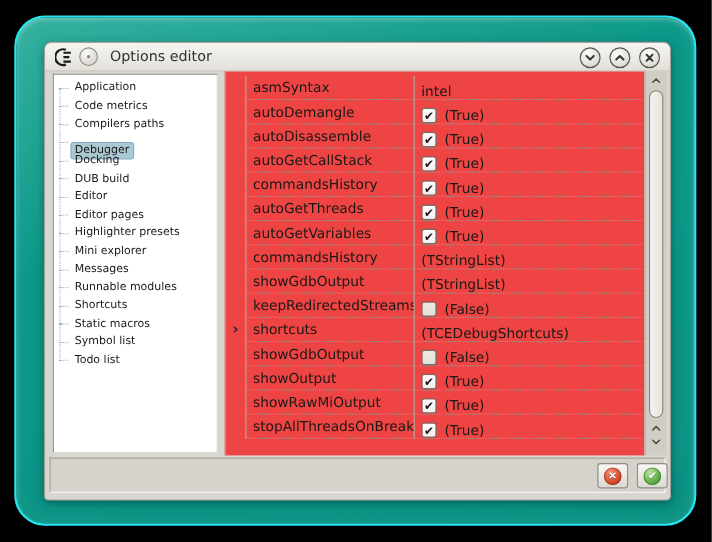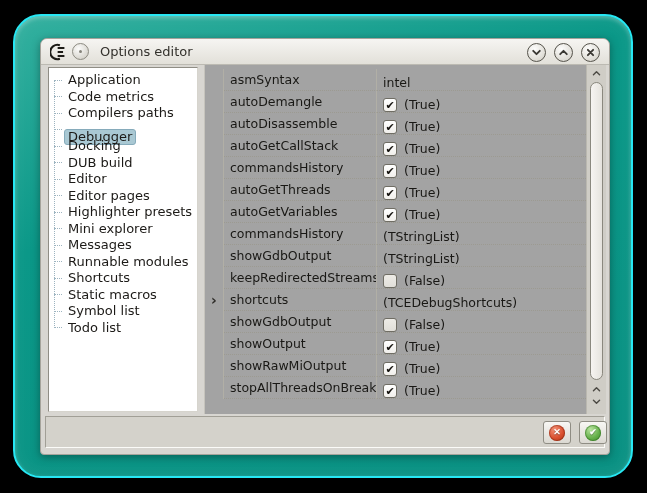--- a/index.html
+++ b/index.html
@@ -62,34 +62,34 @@
     border-color:#8f8d85 #d6d4cd #d6d4cd #8f8d85;
     overflow:hidden;
   }
   .tree-inner { position:absolute; left:0; top:4px; width:100%; }
   .tree-vline {
     position:absolute; left:5px; top:12px; height:248px; width:1px;
     border-left:1px dotted #9db4c0;
   }
   .tree-item {
     height:16.5px; display:flex; align-items:center; padding-left:5px;
-    font-size:13px; color:#1c1a17; white-space:nowrap; cursor:default;
+    font-size:10px; color:#1c1a17; white-space:nowrap; cursor:default;
   }
   .branch { width:8px; border-top:1px dotted #9db4c0; margin-right:3px; flex:0 0 auto; }
   .tlabel { padding:0 3px; line-height:14px; }
   .tlabel.sel {
     background:#a9c8d3; border:1px solid #86abbb; border-radius:3px;
     margin-left:-1px; padding:0 3px;margin-top:14px;
   }
   
   .splitter { position:absolute; left:157px; top:28px; width:6px; height:345px; }
   
   .grid {
     position:absolute; left:163px; top:26px; width:382px; height:349px;
-    background:#a3a3a3; border-left:1px solid #c6c4bd;
+    background:#ef4444; border-left:1px solid #c6c4bd;
     padding-top:4px; overflow:hidden;
   }
   .grow { height:22px; display:flex; align-items:stretch; }
   .gut {
     width:19px; flex:0 0 auto; border-right:1px solid #b1afa6;
     display:flex; align-items:center; justify-content:center;
     font-size:14px; font-weight:bold; color:#2e2c28;
   }
   .pname {
     width:153px; flex:0 0 auto; border-right:1px solid #b1afa6;

